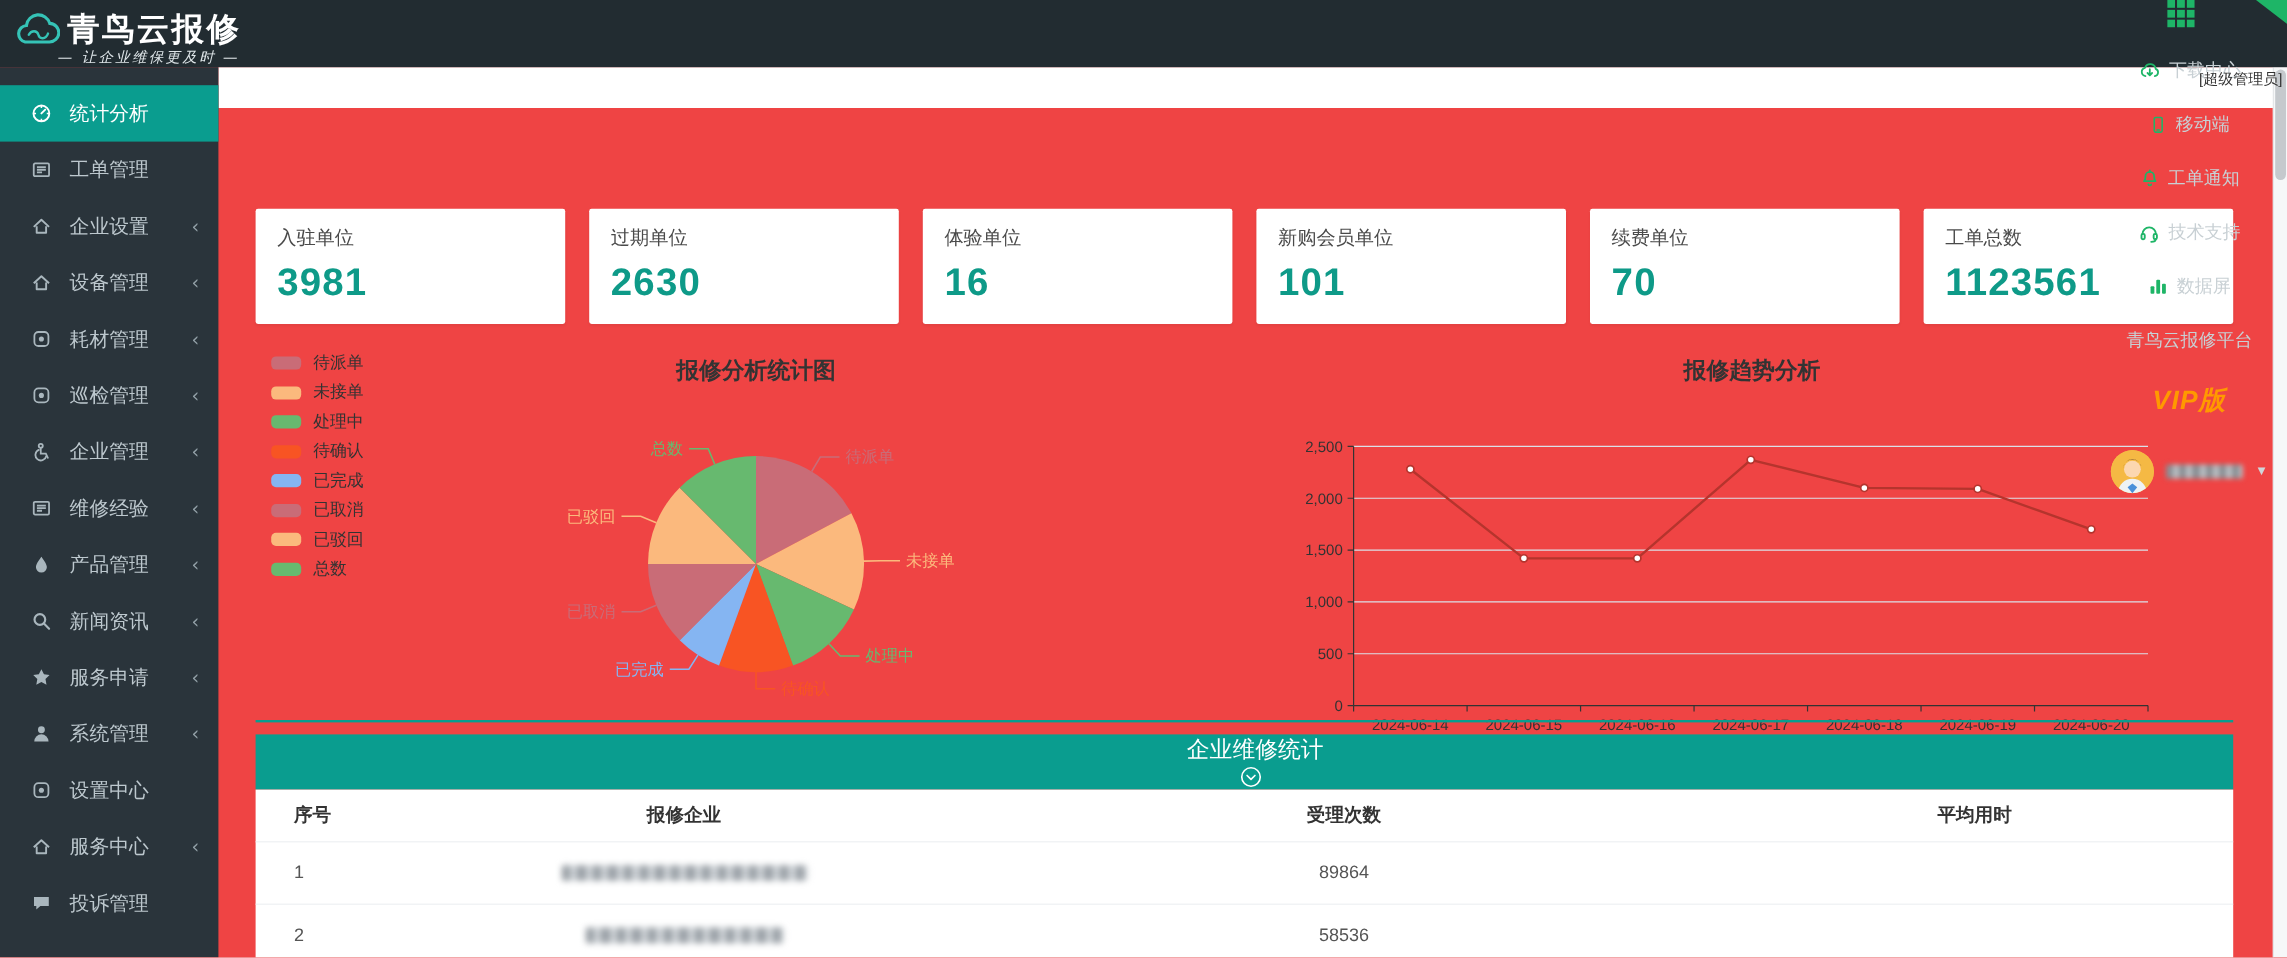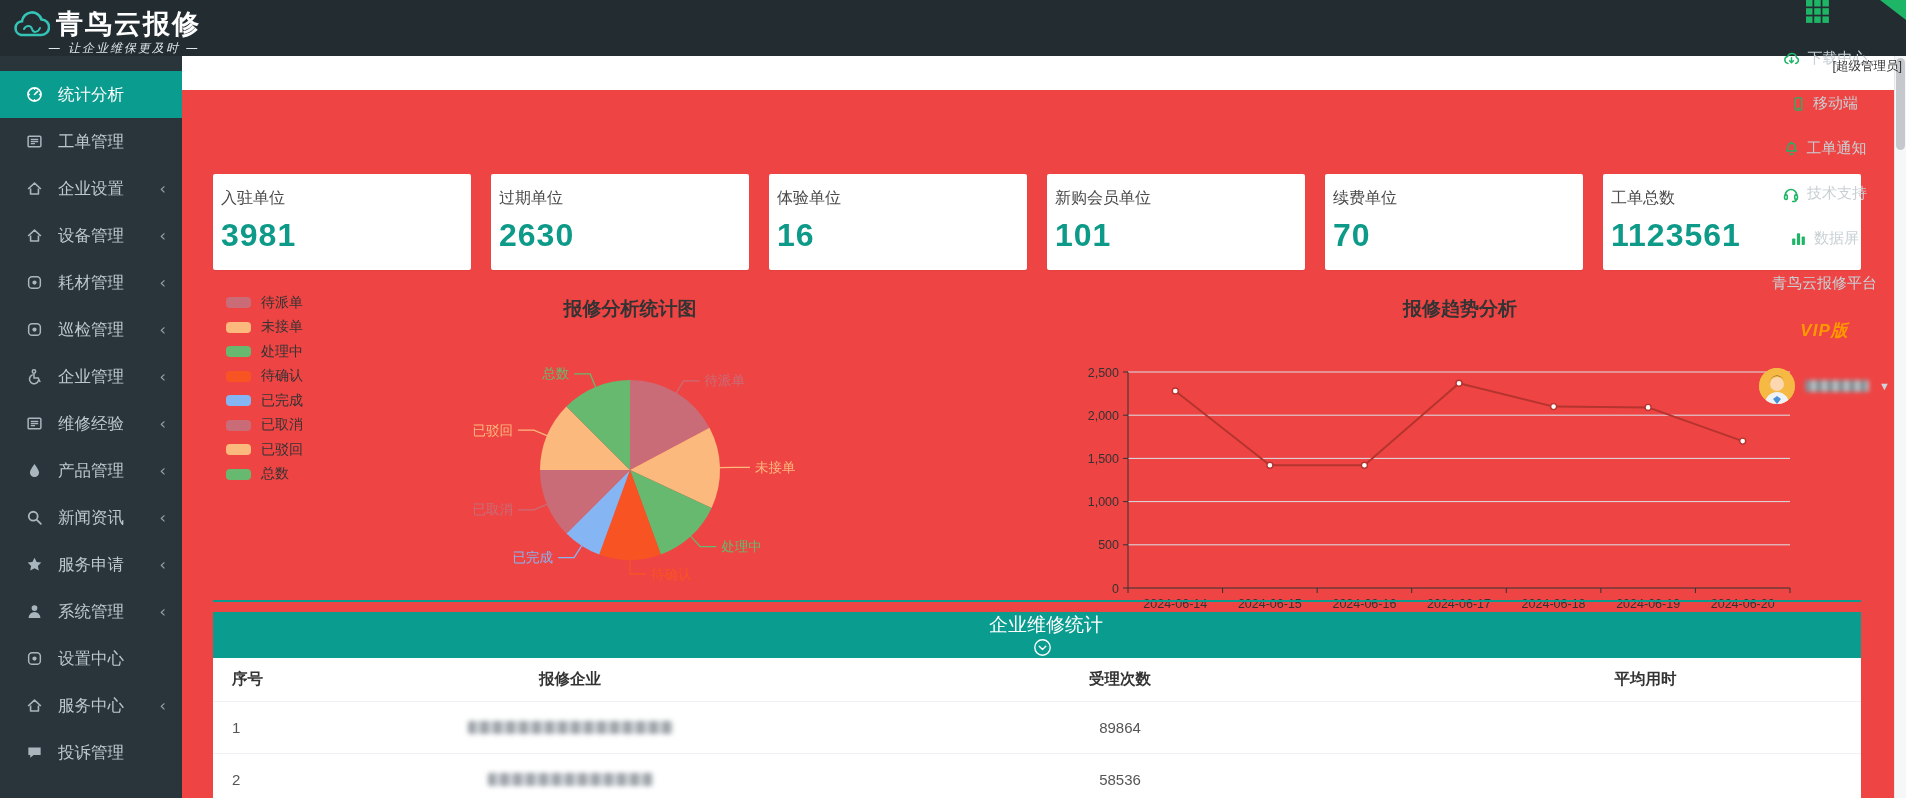--- a/index.html
+++ b/index.html
@@ -8,21 +8,21 @@
 
   
   .navbar { position:absolute; left:0; top:0; width:1906px; height:56px; background:#222c31; z-index:30; }
   .logo { position:absolute; left:12px; top:4px; width:260px; height:50px; color:#fff; }
   .logo-cloud { position:absolute; left:0; top:6px; }
   .logo-title { position:absolute; left:44px; top:2px; font-size:27px; font-weight:bold; letter-spacing:2px; color:#fff; }
   .logo-tag { position:absolute; left:2px; top:36px; width:220px; text-align:center; font-size:12px; color:#dfe6e9; font-family:"DejaVu Serif", serif; font-style:italic; letter-spacing:2px; white-space:nowrap; }
   .nav-right { position:absolute; right:16px; top:0; height:56px; display:flex; align-items:center; gap:26px;flex-direction:column; }
   .nav-item { display:flex; align-items:center; gap:7px; color:#c8d0d4; font-size:15px; cursor:pointer; white-space:nowrap; }
   .nav-item svg { display:block; }
-  .vip { color:#ff9900; font-size:17px; font-weight:bold; font-style:italic; letter-spacing:1px;text-align:center; }
+  .vip { color:#ff9900; font-size:22px; font-weight:bold; font-style:italic; letter-spacing:1px;text-align:center; }
   .avatar { width:36px; height:36px; border-radius:50%; overflow:hidden; background:#f5b944; }
   .name-blur { width:64px; height:12px; border-radius:2px; background:repeating-linear-gradient(90deg,#8a8f94 0 6px,#b9bec2 6px 11px); filter:blur(2px); }
   .caret-down { color:#cfd6da; font-size:11px; }
   .user-role { position:absolute; right:4px; top:58px; font-size:12.5px; color:#333; z-index:31; white-space:nowrap; }
   .corner-tri { position:absolute; right:0; top:0; width:0; height:0; border-top:20px solid #1eb567; border-left:26px solid transparent; z-index:32; }
 
   
   .sidebar { position:absolute; left:0; top:56px; width:182px; height:742px; background:#2a343b; z-index:20; }
   .side-item { position:relative; height:47px; display:flex; align-items:center; color:#bdc8ce; font-size:16.5px; cursor:pointer; }
   .side-item .s-icon { width:20px; margin-left:26px; margin-right:12px; color:#a9b6bd; display:flex; }
@@ -33,21 +33,21 @@
 
   
   .white-strip { position:absolute; left:182px; top:56px; width:1724px; height:34px; background:#ffffff; }
   .page-head { position:absolute; left:213px; top:98px; width:1648px; height:36px; }
   .title-dash { position:absolute; left:2px; top:15px; width:20px; height:3px; background:#b9c2cc; border-radius:2px; }
   .page-title { position:absolute; left:32px; top:2px; font-size:23px; color:#2b2b2b; }
   .notice { position:absolute; left:178px; top:6px; font-size:17px; color:#33302c; font-family:"DejaVu Serif", serif; font-style:italic; white-space:nowrap; }
 
   
   .cards { position:absolute; left:213px; top:174px; width:1648px; height:96px; display:flex; gap:20px; }
-  .card { flex:1; background:#fff; border-radius:2px; box-shadow:0 1px 2px rgba(0,0,0,.05); padding:14px 8px; }
+  .card { flex:1; background:#fff; border-radius:2px; box-shadow:0 1px 2px rgba(0,0,0,.05); padding:14px 18px; }
   .card-label { font-size:16px; color:#4a4a4a; }
   .card-value { margin-top:8px; font-size:32px; font-weight:bold; color:#0e9a88; letter-spacing:1px; }
 
   
   .chart-title { position:absolute; top:296px; text-align:center; font-size:19px; font-weight:bold; color:#333; }
   #pie-title { left:380px; width:500px; }
   #line-title { left:1080px; width:760px; }
   .legend { position:absolute; left:226px; top:294px; }
   .lg-item { display:flex; align-items:center; height:17px; margin-bottom:7.5px; }
   .lg-swatch { width:25px; height:11px; border-radius:4px; margin-right:10px; }
@@ -57,21 +57,21 @@
 
   
   .divider { position:absolute; left:213px; top:600px; width:1648px; height:2px; background:#0a9d8f; }
   .banner { position:absolute; left:213px; top:612px; width:1648px; height:46px; background:#0a9d8f; display:flex; align-items:center; color:#fff;flex-direction:column; }
   .banner-label { margin-left:18px; font-size:19px; }
   .banner-icon { margin-left:10px; display:flex; }
   .table { position:absolute; left:213px; top:658px; width:1648px; height:200px; background:#fff; }
   .t-row { display:flex; align-items:center; border-bottom:1px solid #eef0f3; }
   .t-head { height:44px; font-weight:bold; color:#333; font-size:15.5px; }
   .t-body { height:52px; color:#555; font-size:15px; }
-  .c1 { width:117px; padding-left:19px; }
+  .c1 { width:117px; padding-left:32px; }
   .c2 { width:480px; text-align:center; display:flex; justify-content:center; }
   .c3 { width:620px; text-align:center; }
   .c4 { flex:1; text-align:center; }
   .blur-co { height:13px; border-radius:2px; background:repeating-linear-gradient(90deg,#9aa0a6 0 7px,#cdd2d6 7px 13px); filter:blur(2.5px); }
 
   
   .scrollbar { position:absolute; right:0; top:56px; width:12px; height:742px; background:#f6f7f8; border-left:1px solid #e4e6e8; z-index:25; }
   .scroll-thumb { position:absolute; left:1px; top:2px; width:9px; height:92px; border-radius:5px; background:#c5c9cd; }
 </style>
 </head>

